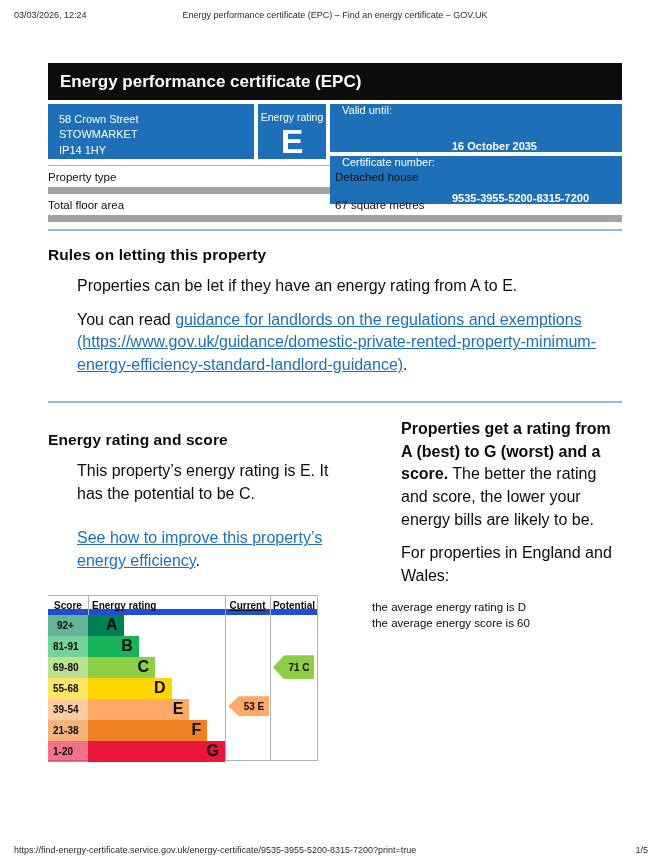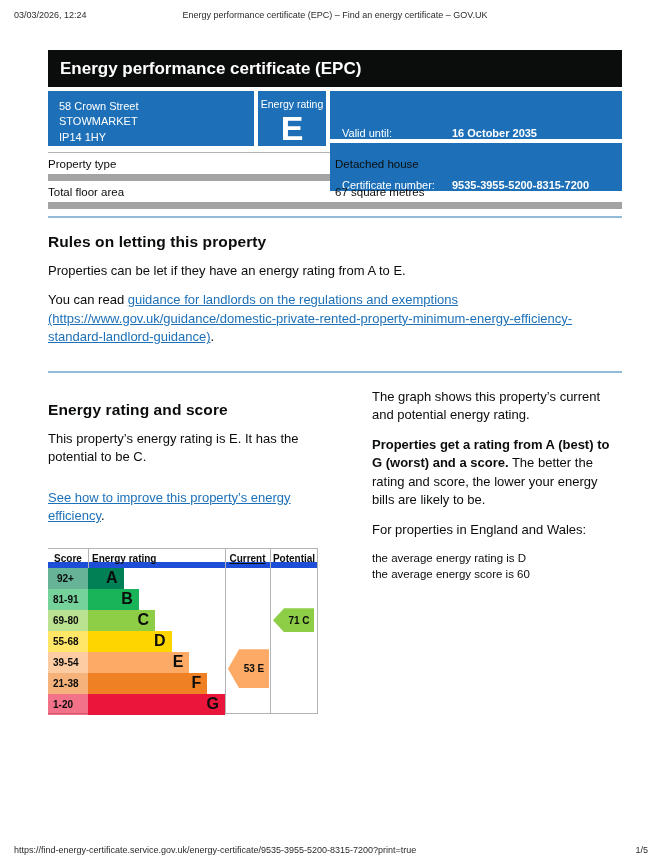--- a/index.html
+++ b/index.html
@@ -7,46 +7,46 @@
   body { width:670px; height:865px; font-family:"Liberation Sans", sans-serif; color:#0b0c0c; }
   .page { position:relative; width:670px; height:865px; background:#fff; overflow:hidden; }
 
   
   .print-header { position:absolute; top:10px; left:0; right:0; height:14px; font-size:9px; color:#2b2b2b; }
   .print-datetime { position:absolute; left:14px; top:0; }
   .print-doctitle { position:absolute; left:0; right:0; top:0; text-align:center; }
   .print-footer { position:absolute; bottom:10px; left:14px; right:22px; font-size:9px; color:#2b2b2b; display:flex; justify-content:space-between; }
 
   
-  .content { position:absolute; left:48px; width:574px; top:50px; }
+  .content { position:absolute; left:48px; width:574px; top:63px; }
 
   .title-bar { background:#0b0c0c; color:#fff; font-weight:bold; font-size:17px; padding:9px 12px 8px; }
 
   .blue-panel { margin-top:4px; display:flex; gap:4px; height:55px; }
   .panel-cell { background:#1d70b8; color:#fff; }
   .addr-cell { flex:0 0 206px; padding:8px 11px; font-size:11px; line-height:1.4; }
   .rating-cell { flex:0 0 68px; text-align:center; padding-top:7px; }
   .rating-label { font-size:10.5px; }
   .rating-letter { font-size:34px; font-weight:bold; line-height:1.0; margin-top:1px; }
   .validity-col { flex:1; display:flex; flex-direction:column; gap:4px; }
-  .v-row { flex:1; background:#1d70b8; color:#fff; display:flex; align-items:flex-end; font-size:11px; padding:0 12px; }
+  .v-row { flex:1; background:#1d70b8; color:#fff; display:flex; align-items:flex-start; font-size:11px; padding:0 12px; }
   .v-label { width:110px; flex:none; }
   .v-value { font-weight:bold;margin-top:36px; }
 
   
   table.summary { width:100%; border-collapse:collapse; margin-top:6px; font-size:11.5px; }
   table.summary td { border-bottom:7px solid #a3a3a3; padding:5px 0 4px; }
   table.summary tr:first-child td { border-top:1px solid #b1b4b6; }
   td.lbl { width:50%; }
 
   hr.section-break { border:none; border-top:2px solid #93bad7; margin-top:7px; }
   hr.section-break.big { margin-top:24px; }
 
   h2 { font-size:15.5px; margin:15px 0 4px; letter-spacing:0.1px; }
-  p { font-size:13px; line-height:1.42; margin-top:11px; }
+  p { font-size:16px; line-height:1.42; margin-top:11px;margin-left:29px; }
   a { color:#1d70b8; text-decoration:underline; cursor:pointer; }
   .plainlines { font-size:11.5px; line-height:1.42; margin-top:11px; }
 
   .two-col { display:flex; gap:32px; margin-top:13px; }
   .col-left { width:292px; flex:none; }
   .col-right { flex:1; }
   .col-right p:first-child { margin-top:2px; }
   .improve-para { margin-top:22px; }
 
   
@@ -60,21 +60,21 @@
   .h-potential { position:absolute; left:222px; width:48px; top:4px; text-align:center; }
   .bands { position:absolute; top:19px; left:0; width:177px; }
   .band-row { height:21px; display:flex; }
   .score-cell { width:40px; flex:none; font-weight:bold; font-size:10px; display:flex; align-items:center; padding-left:5px; color:#0b0c0c; }
   .band-track { width:137px; flex:none; }
   .band-bar { height:21px; display:flex; align-items:center; justify-content:flex-end; padding-right:6px; }
   .band-letter { font-weight:bold; font-size:16px; color:#0b0c0c; }
   .vline { position:absolute; top:0; bottom:0; width:1px; background:#b1b4b6; }
   .vline.v1 { left:177px; } .vline.v2 { left:222px; }
   .vline.vh { left:40px; top:0; height:19px; bottom:auto; }
-  .arrow { position:absolute; height:39px; width:41px; display:flex; align-items:center; justify-content:center;
+  .arrow { position:absolute; height:20px; width:41px; display:flex; align-items:center; justify-content:center;
            padding-left:11px; font-weight:bold; font-size:10px; color:#0b0c0c;
            clip-path:polygon(0 50%, 27% 0, 100% 0, 100% 100%, 27% 100%); }
   .arrow.current  { left:180px; }
   .arrow.potential{ left:225px; height:24px; }
 </style>
 </head>
 <body>
 
 <div class="page">
 
@@ -203,21 +203,20 @@
                   </span>
                 </span>
             </div>
           </div>
           <div class="arrow current" style="background: rgb(252, 170, 101); top: 100.5px;">53 E</div>
           <div class="arrow potential" style="background: rgb(141, 206, 70); top: 59.5px;">71 C</div>
         </div>
       </div>
 
       <div class="col-right">
-        <p>The graph shows this property’s current and potential energy rating.</p>
         <p><b>Properties get a rating from A (best) to G (worst) and a score.</b><span> The better the rating and score, the lower your energy bills are likely to be.</span></p>
         <p>For properties in England and Wales:</p>
         <div class="plainlines">
           <div>the average energy rating is D</div>
           <div>the average energy score is 60</div>
         </div>
       </div>
     </div>
 
   </div>

